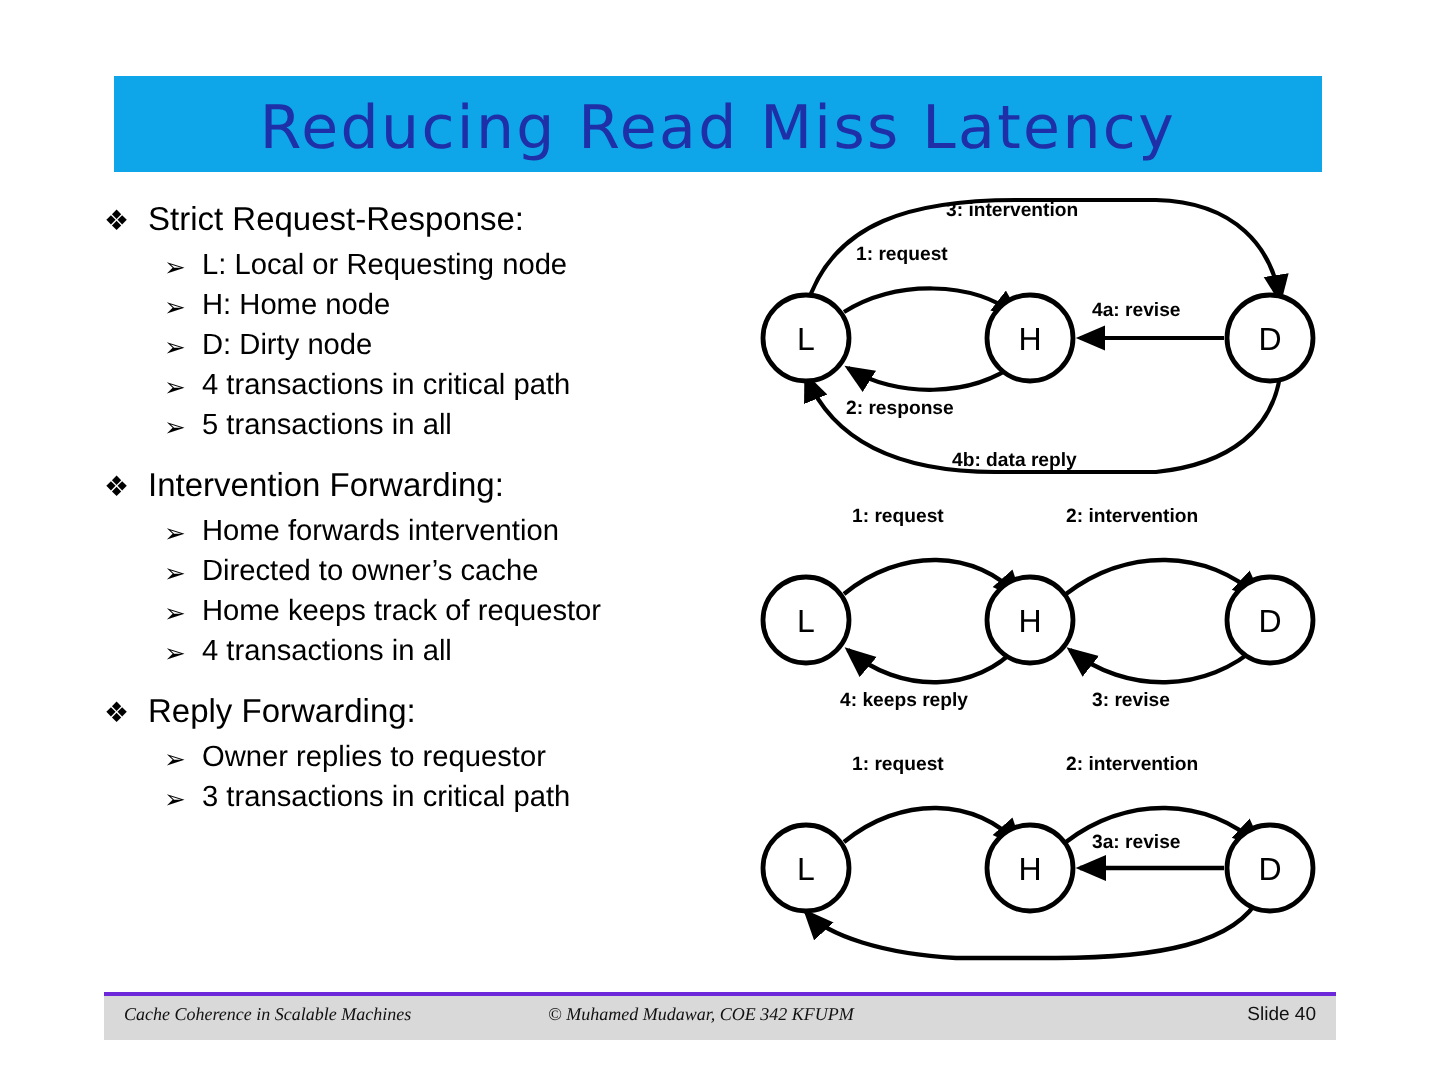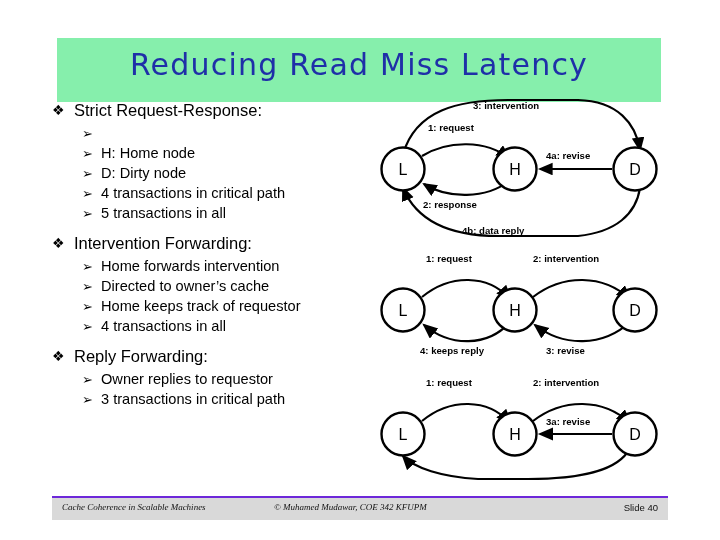--- a/index.html
+++ b/index.html
@@ -5,22 +5,22 @@
   html,body{margin:0;padding:0;}
   body{
     width:720px;height:540px;background:#ffffff;
     font-family:"Liberation Sans",sans-serif;
     overflow:hidden;position:relative;
   }
   #slide{position:absolute;inset:0;width:720px;height:540px;}
 
   
   .title-band{
-    position:absolute;left:57px;top:38px;width:604px;height:64px;
-    background:#86efac;
+    position:absolute;left:57px;top:38px;width:604px;height:48px;
+    background:#0ea5e9;
   }
   .title-text{
     position:absolute;left:0;top:0;width:604px;height:53px;
     display:flex;align-items:center;justify-content:center;
     font-family:"DejaVu Sans",sans-serif;
     font-size:30px;color:#1f2fa8;letter-spacing:1.2px;
     white-space:nowrap;
   }
 
   
@@ -78,20 +78,21 @@
   </div>
 
   <div class="bullets">
 
     <div class="lvl1">
       <span class="mk">❖</span>
       <span>Strict Request-Response:</span>
     </div>
     <div class="lvl2">
       <span class="mk">➢</span>
+      <span>L: Local or Requesting node</span>
     </div>
     <div class="lvl2">
       <span class="mk">➢</span>
       <span>H: Home node</span>
     </div>
     <div class="lvl2">
       <span class="mk">➢</span>
       <span>D: Dirty node</span>
     </div>
     <div class="lvl2">
@@ -164,21 +165,21 @@
       <text x="25" y="79" text-anchor="middle" font-family="Liberation Sans, sans-serif" font-size="16" fill="#000">L</text>
       <circle cx="137" cy="73" r="21.5" fill="#fff" stroke="#000" stroke-width="2.4"></circle>
       <text x="137" y="79" text-anchor="middle" font-family="Liberation Sans, sans-serif" font-size="16" fill="#000">H</text>
       <circle cx="257" cy="73" r="21.5" fill="#fff" stroke="#000" stroke-width="2.4"></circle>
       <text x="257" y="79" text-anchor="middle" font-family="Liberation Sans, sans-serif" font-size="16" fill="#000">D</text>
     </svg>
     <div class="dlabel" style="left:95px;top:4px;">3: intervention</div>
     <div class="dlabel" style="left:50px;top:26px;">1: request</div>
     <div class="dlabel" style="left:168px;top:54px;">4a: revise</div>
     <div class="dlabel" style="left:45px;top:103px;">2: response</div>
-    <div class="dlabel" style="left:84px;top:129px;text-align:center;">4b: data reply</div>
+    <div class="dlabel" style="left:98px;top:129px;text-align:center;">4b: data reply</div>
   </div>
 
   <div class="diagram" style="left:378px;top:252px;width:342px;height:110px;">
     <svg width="342" height="110" viewBox="0 0 342 110">
       <defs>
         <marker id="ah2" markerWidth="8" markerHeight="8" refX="6" refY="3" orient="auto">
           <path d="M0,0 L7,3 L0,6 z" fill="#000"></path>
         </marker>
       </defs>
 

